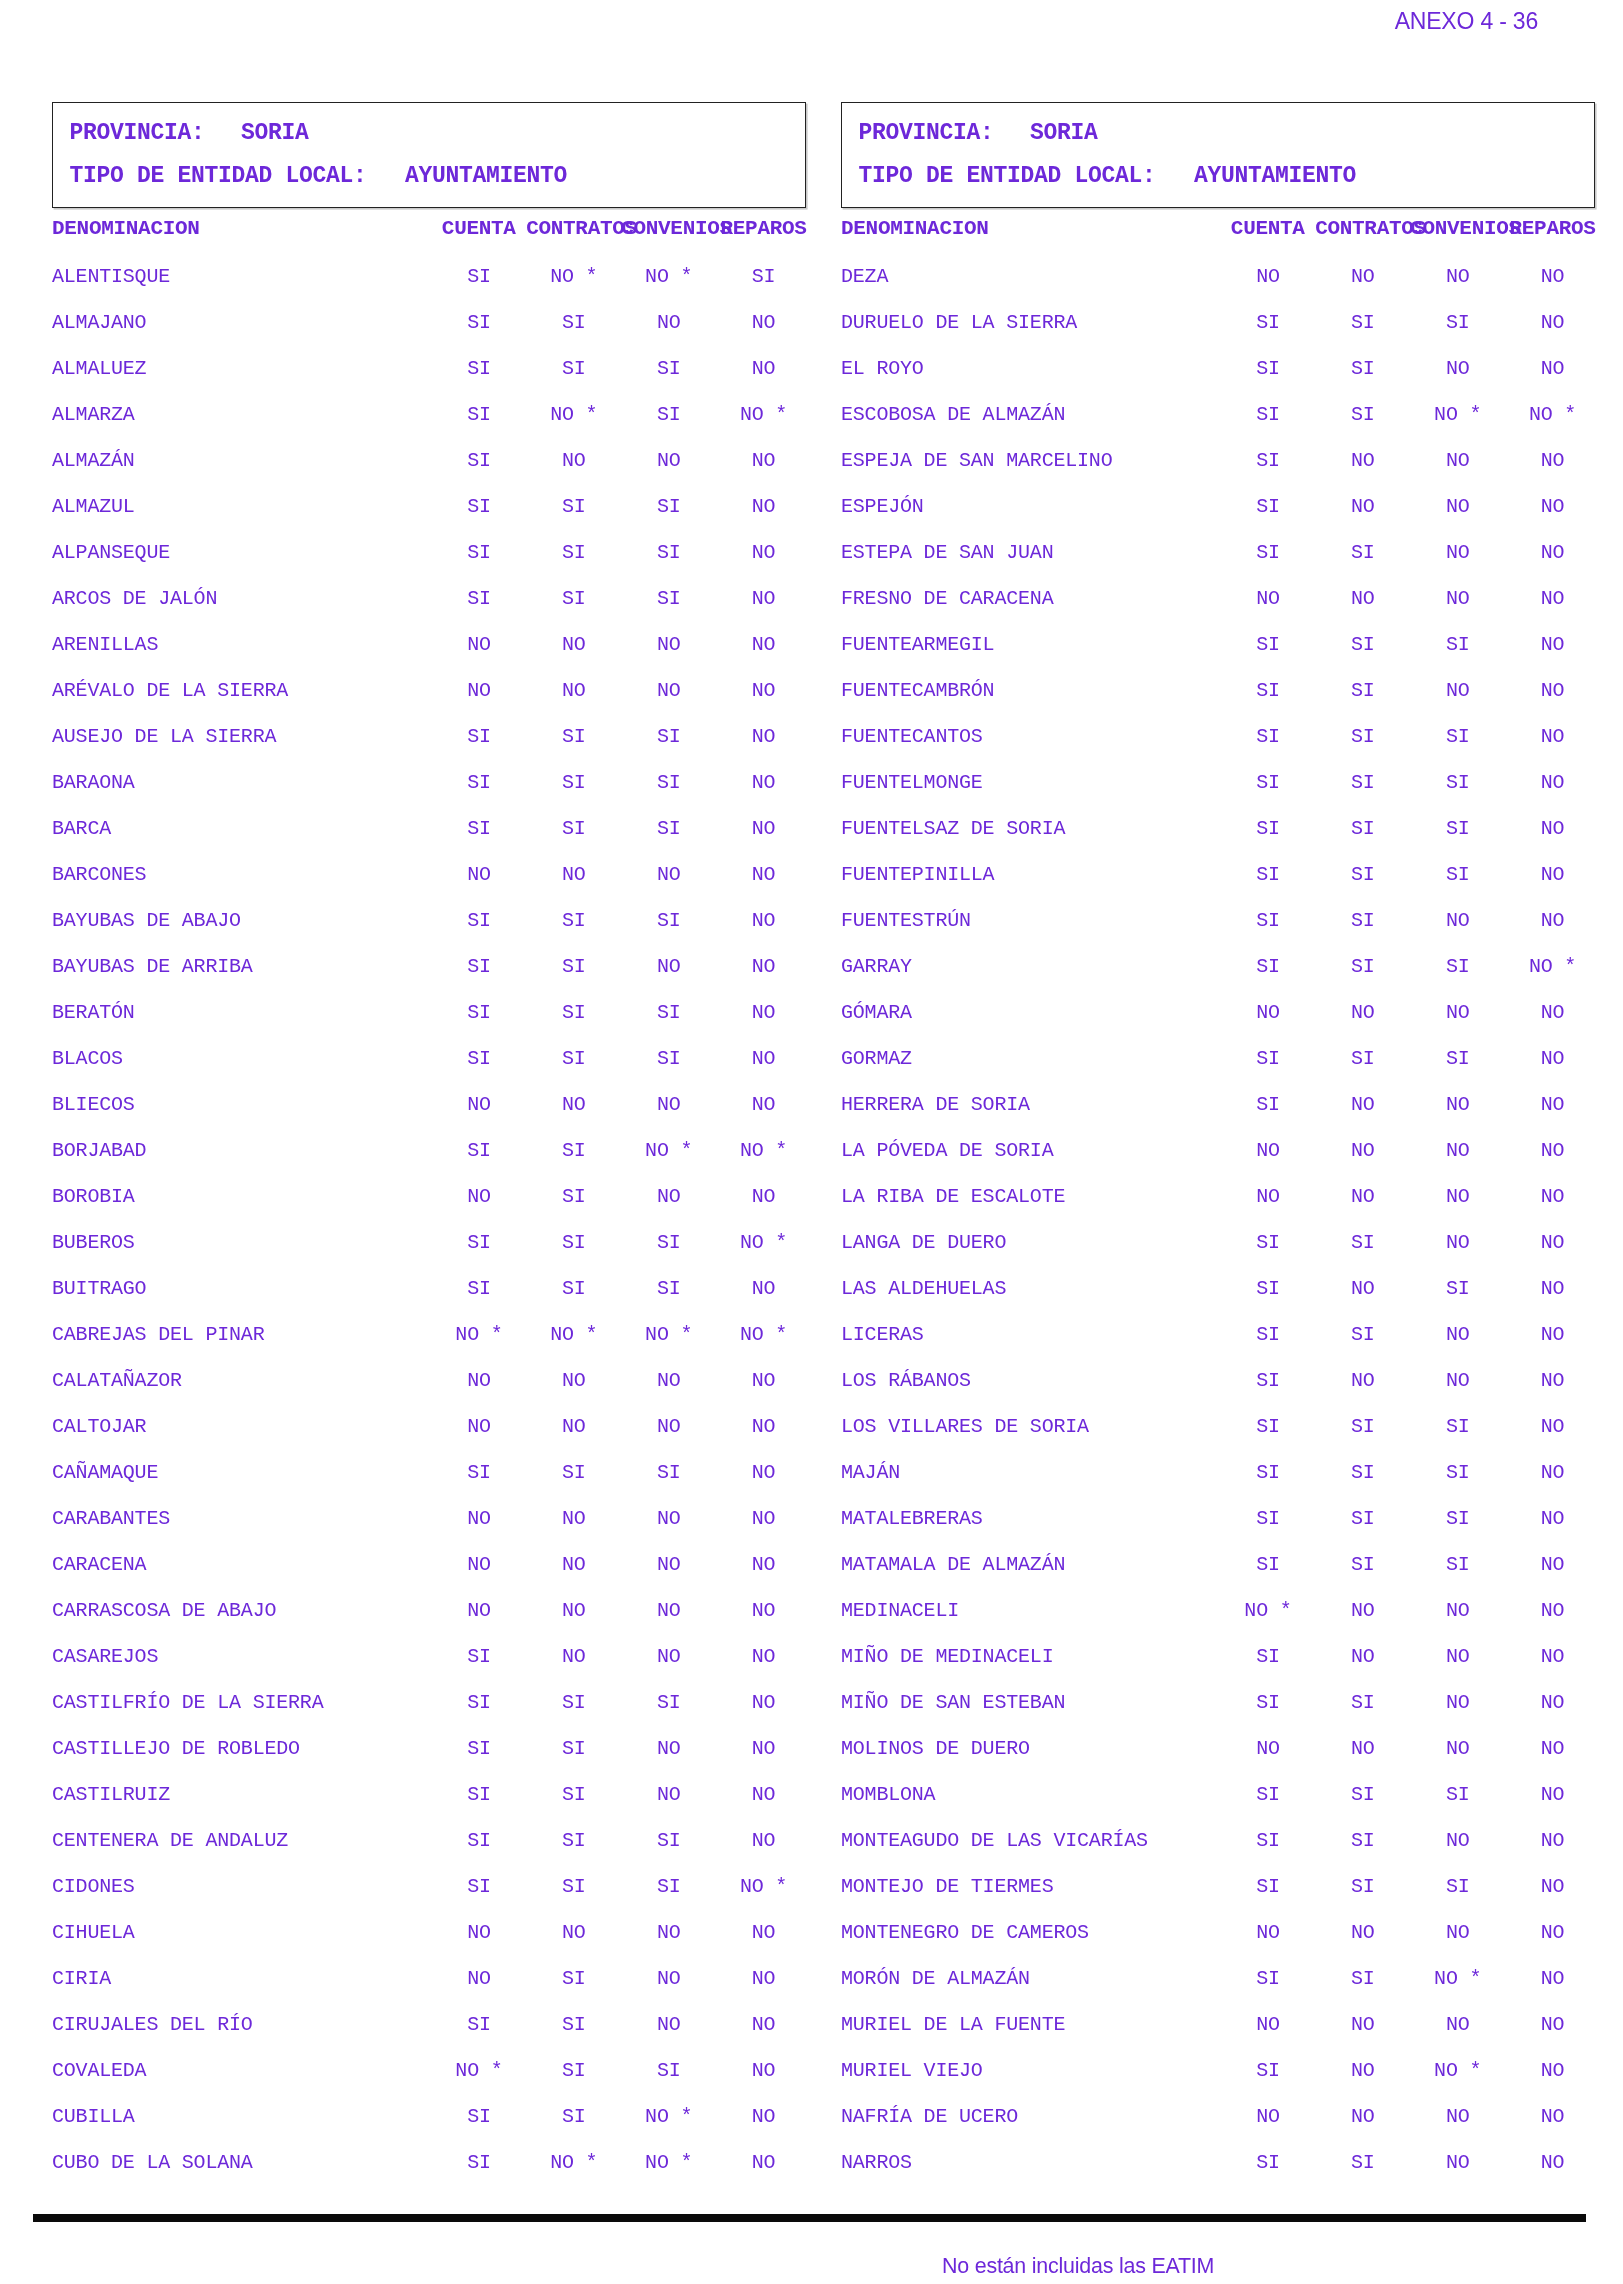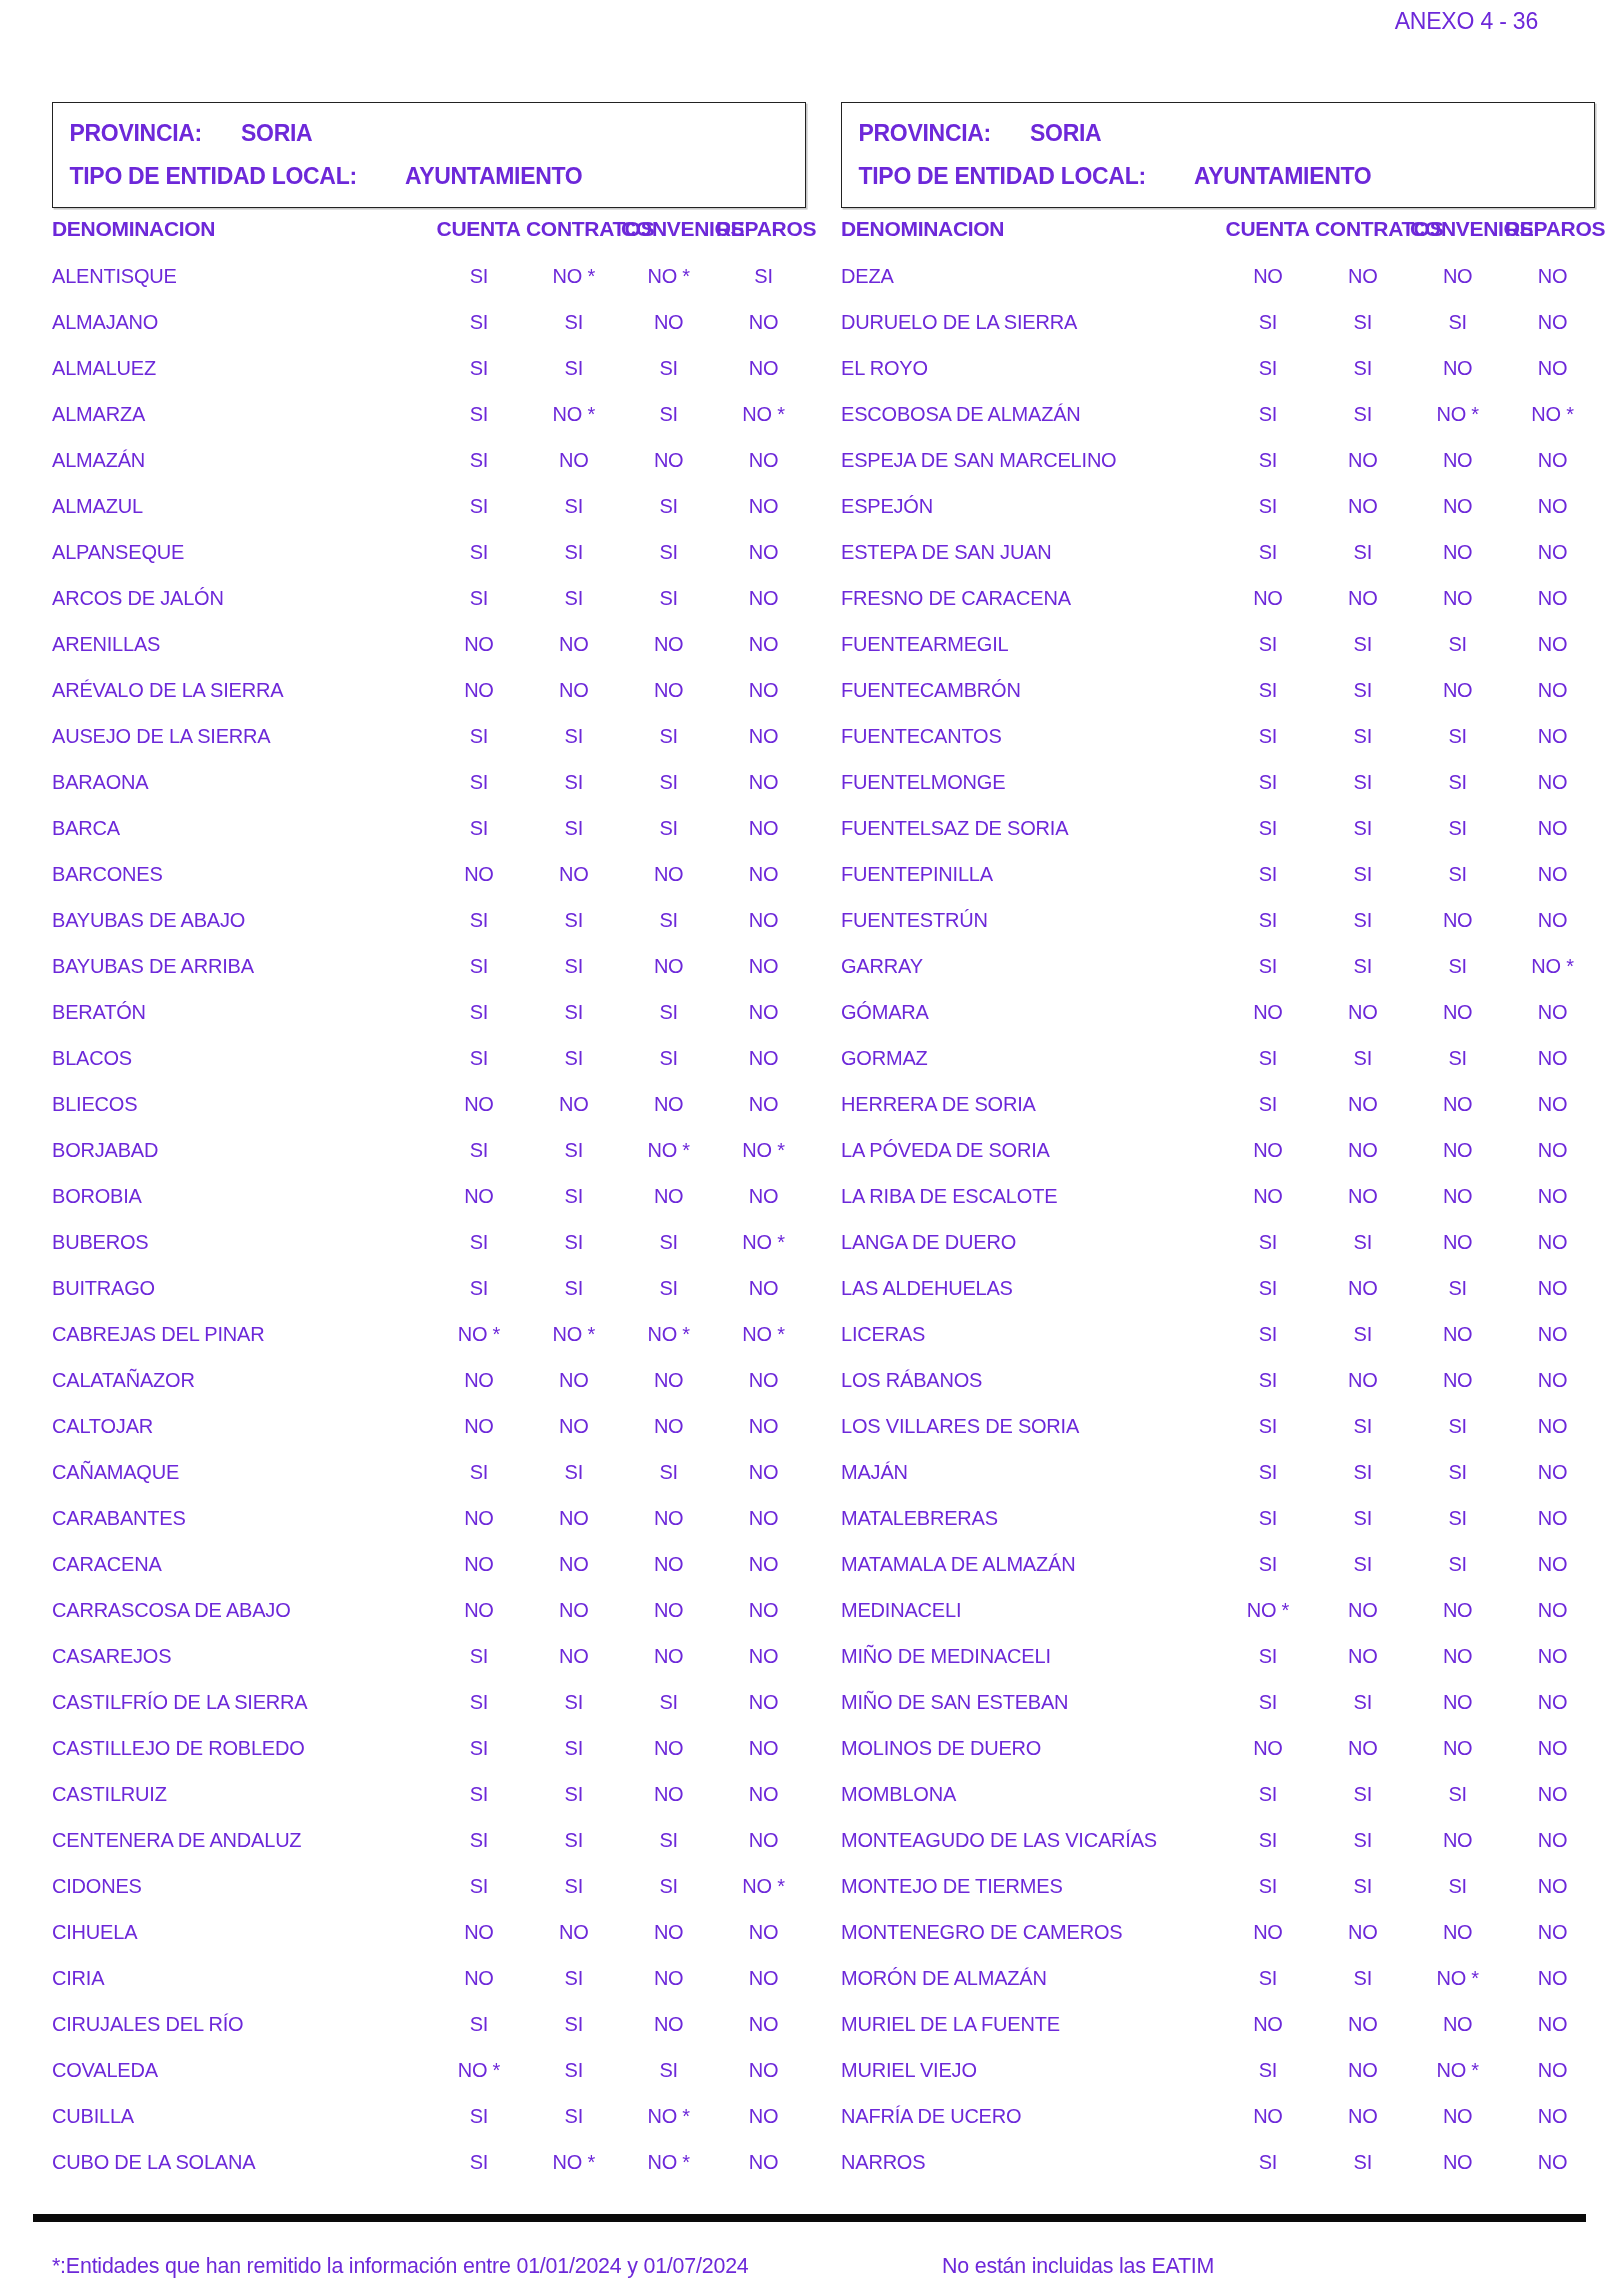--- a/index.html
+++ b/index.html
@@ -9,21 +9,21 @@
     background:#ffffff;
     font-family:"Liberation Sans","DejaVu Sans",sans-serif;
     color:#6d28d9;
     overflow:hidden;
     letter-spacing:-0.2px;
   }
   .annex{
     position:absolute;top:8.2px;right:85px;
     font-size:23px;font-weight:normal;white-space:nowrap;
   }
-  .panel{position:absolute;top:0;width:759px;height:2236px;}
+  .panel{position:absolute;top:0;width:759px;height:2236px;font-family:Liberation Mono, monospace;}
   .panel-left{left:52px;}
   .panel-right{left:841px;}
   .hbox{
     position:absolute;top:102px;left:0;
     width:752px;height:104px;
     border:1.6px solid #222;
     box-shadow:1.6px 1.6px 0 #c9c9c9;
     background:#fff;
   }
   .hrow{position:absolute;left:0;width:100%;height:28px;}
@@ -688,17 +688,16 @@
           <span class="cname">NARROS</span>
           <span class="cval">SI</span>
           <span class="cval">SI</span>
           <span class="cval">NO</span>
           <span class="cval">NO</span>
         </div>
       </div>
   </section>
 
   <div class="sepline"></div>
-  <div class="footnote fn-left">*:Entidades que han remitido la información entre 01/01/2024 y 01/07/2024</div>
   <div class="footnote fn-right">No están incluidas las EATIM</div>
 
 </div>
 
 
 </body></html>

